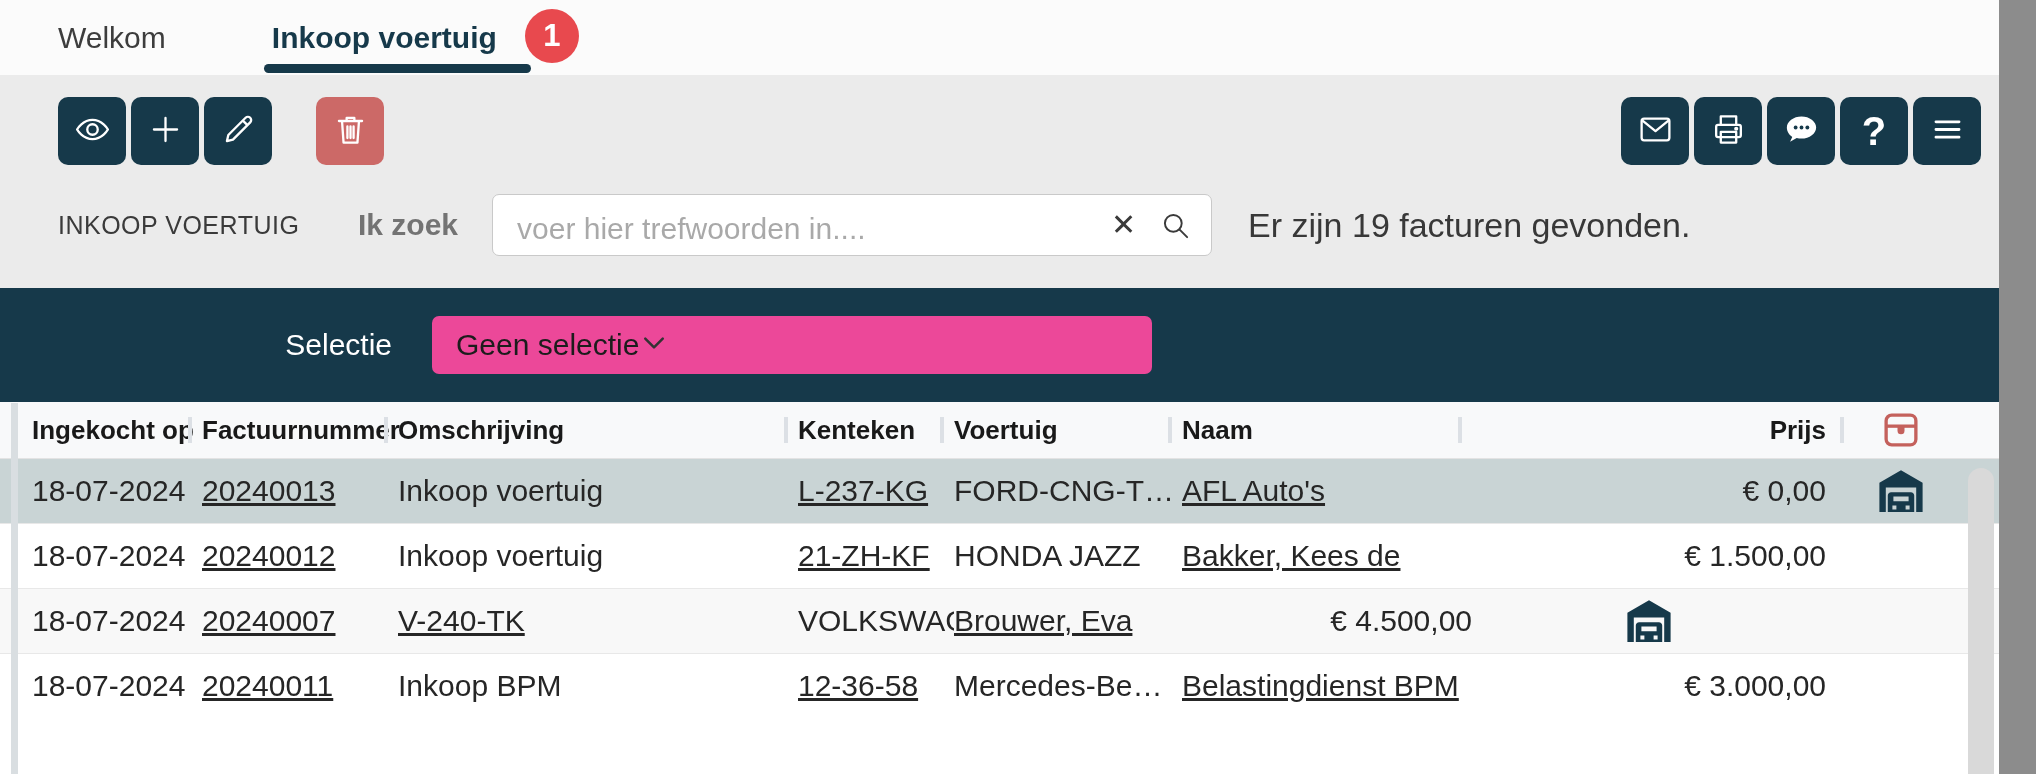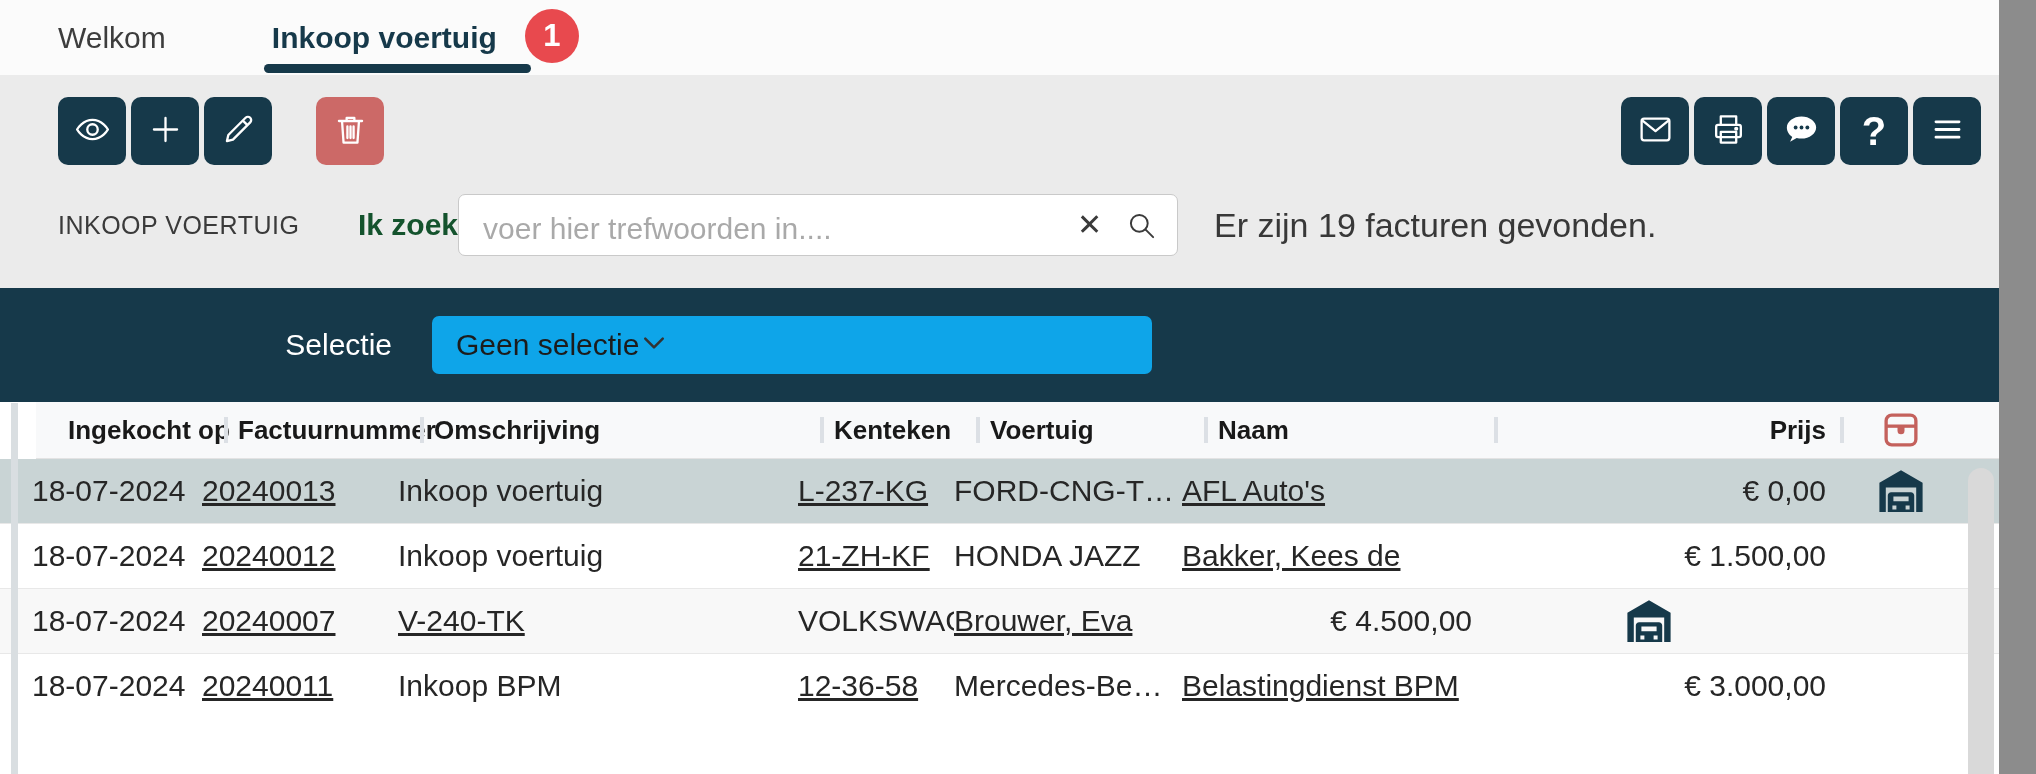--- a/index.html
+++ b/index.html
@@ -26,38 +26,38 @@
   .toolbar{display:flex;align-items:flex-start;padding:22px 55px 0 58px;}
   .btn-group{display:flex;gap:5px;}
   .tbtn{width:68px;height:68px;border-radius:10px;background:#16394a;border:none;display:flex;align-items:center;justify-content:center;color:#fff;cursor:pointer;padding:0;}
   .tbtn.danger{background:#cc6967;margin-left:39px;}
   .tbtn svg{width:37px;height:37px;}
   .right-group{margin-left:auto;display:flex;gap:5px;}
   .qmark{font-size:40px;font-weight:bold;color:#fff;line-height:1;}
 
   .search-row{display:flex;align-items:center;padding-left:58px;margin-top:29px;height:62px;}
   .section-title{width:300px;font-size:25px;color:#3a3a3a;letter-spacing:.5px;}
-  .zoek-label{font-size:30px;font-weight:600;color:#14532d;}
+  .zoek-label{font-size:30px;font-weight:600;color:#737373;margin-right:34px;}
   .search-box{width:720px;height:62px;background:#fff;border:1px solid #c9c9c9;border-radius:7px;display:flex;align-items:center;box-sizing:border-box;padding:0 20px 0 22px;}
   .search-box input{flex:1;border:none;outline:none;font-size:30px;color:#333;background:transparent;font-family:"Liberation Sans",sans-serif;margin-top:8px;}
   .search-box input::placeholder{color:#a9a9a9;}
   .clear-x{font-size:30px;color:#3a3a3a;margin-right:24px;cursor:pointer;line-height:1;}
   .mag svg{width:31px;height:31px;display:block;cursor:pointer;}
   .results-text{font-size:34px;color:#383838;margin-left:36px;}
 
   
   .select-band{height:114px;background:#16394a;display:flex;align-items:center;}
   .select-label{width:392px;text-align:right;color:#fff;font-size:30px;}
-  .dropdown{margin-left:40px;width:720px;height:58px;background:#0ea5e9;border-radius:7px;display:flex;align-items:center;box-sizing:border-box;padding:0 26px 0 24px;cursor:pointer;}
+  .dropdown{margin-left:40px;width:720px;height:58px;background:#ec4899;border-radius:7px;display:flex;align-items:center;box-sizing:border-box;padding:0 26px 0 24px;cursor:pointer;}
   .dropdown .val{font-size:30px;color:#1c1c1c;}
   .dropdown svg{margin-left:auto;width:30px;height:30px;}
 
   
   .grid{display:grid;grid-template-columns:170px 196px 400px 156px 228px 290px 1fr 150px;align-items:center;padding-left:32px;padding-right:60px;}
-  .thead{height:56px;background:#f8f9fa;border-bottom:1px solid #e3e3e3;font-weight:bold;font-size:26px;color:#191919;margin-left:36px;}
+  .thead{height:56px;background:#f8f9fa;border-bottom:1px solid #e3e3e3;font-weight:bold;font-size:26px;color:#191919;}
   .th{position:relative;white-space:nowrap;}
   .th.sep::before{content:"";position:absolute;left:-14px;top:50%;transform:translateY(-50%);width:4px;height:26px;background:#dce0e5;}
   .th.price{text-align:right;}
   .th.price::after{content:"";position:absolute;right:-18px;top:50%;transform:translateY(-50%);width:4px;height:26px;background:#dce0e5;}
   .th.iconcol{display:flex;justify-content:center;}
 
   .trow{height:64px;font-size:30px;color:#262626;background:#fff;}
   .trow + .trow{border-top:1px solid #e8e8e8;}
   .trow.selected{background:#c9d4d5;--rowbg:#c9d4d5;}
   .trow.alt{background:#f8f8f8;--rowbg:#f8f8f8;}

